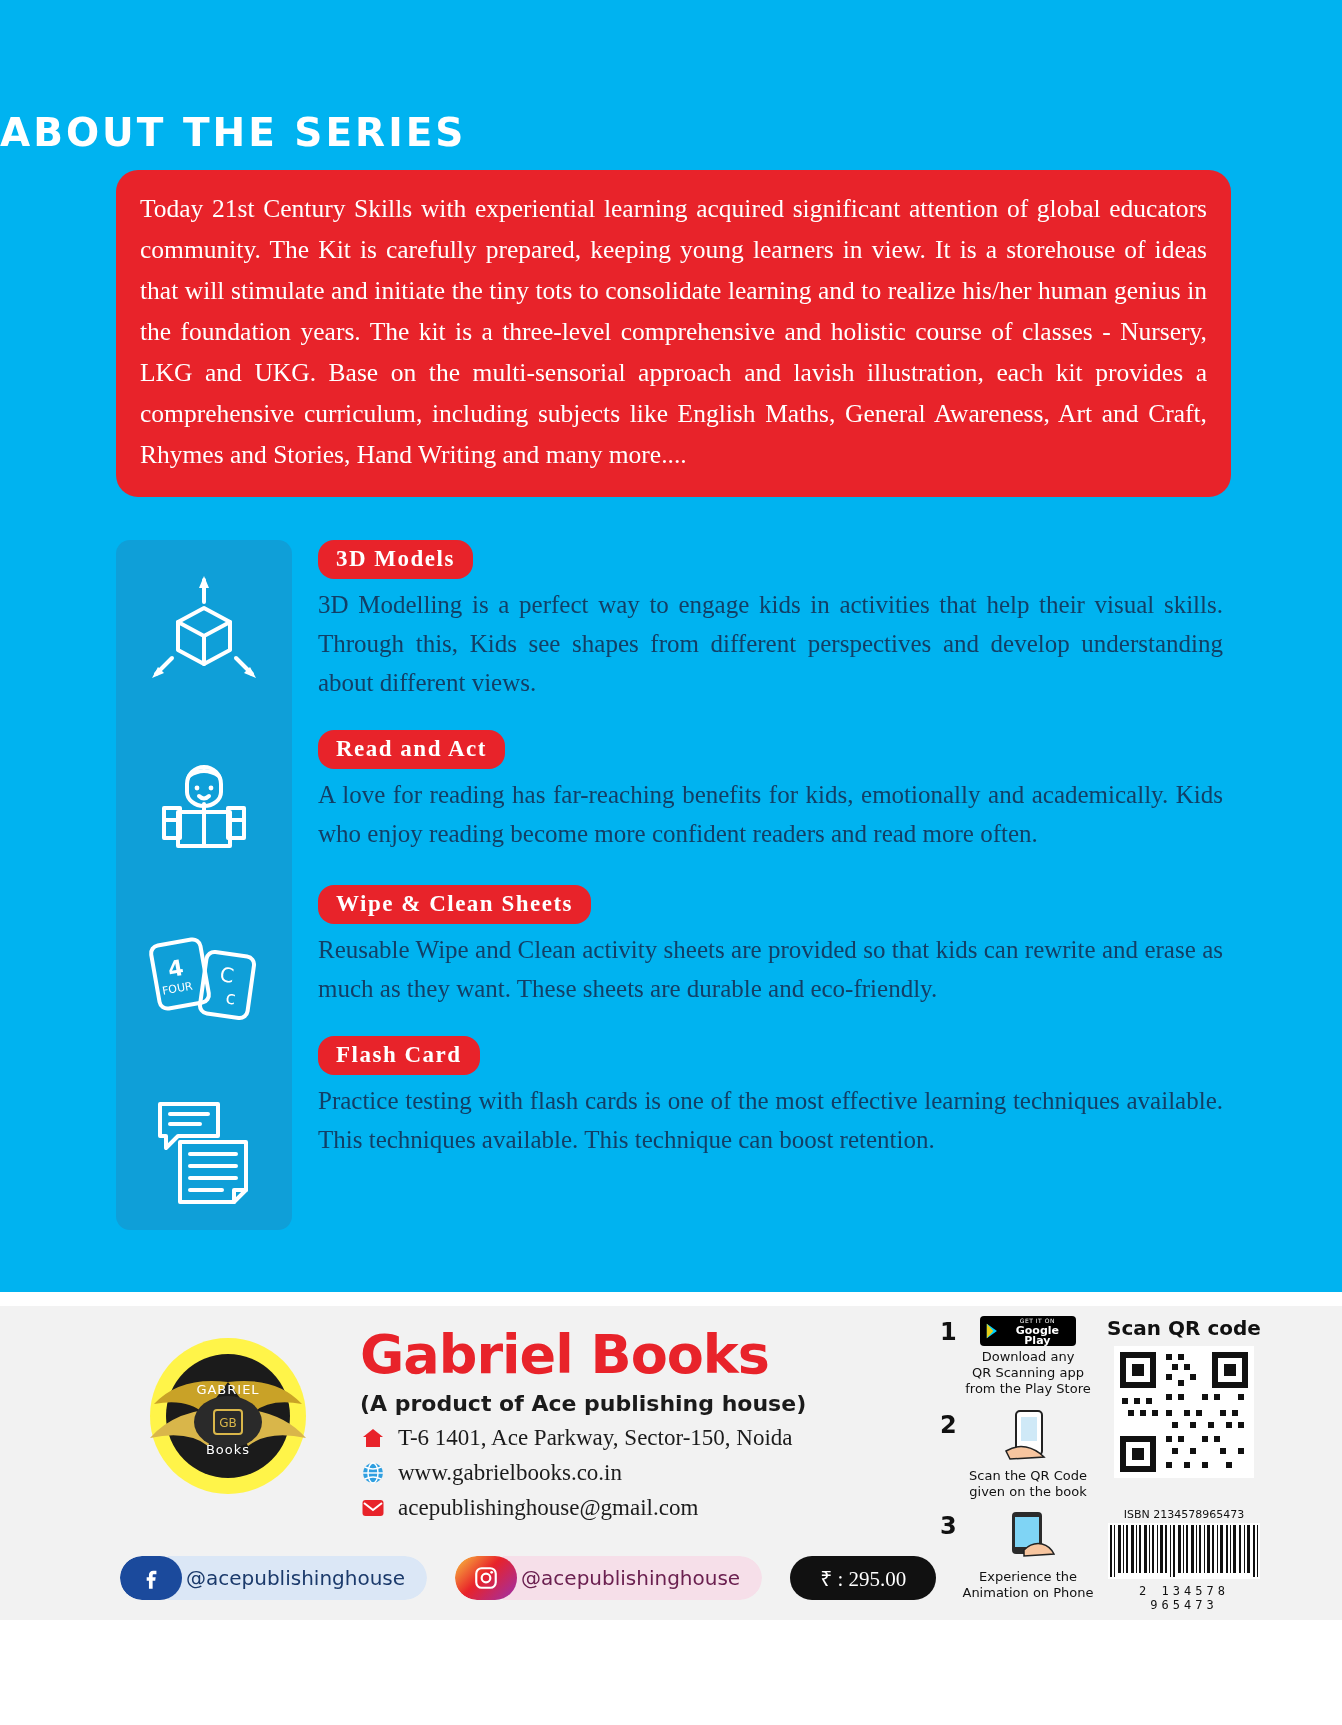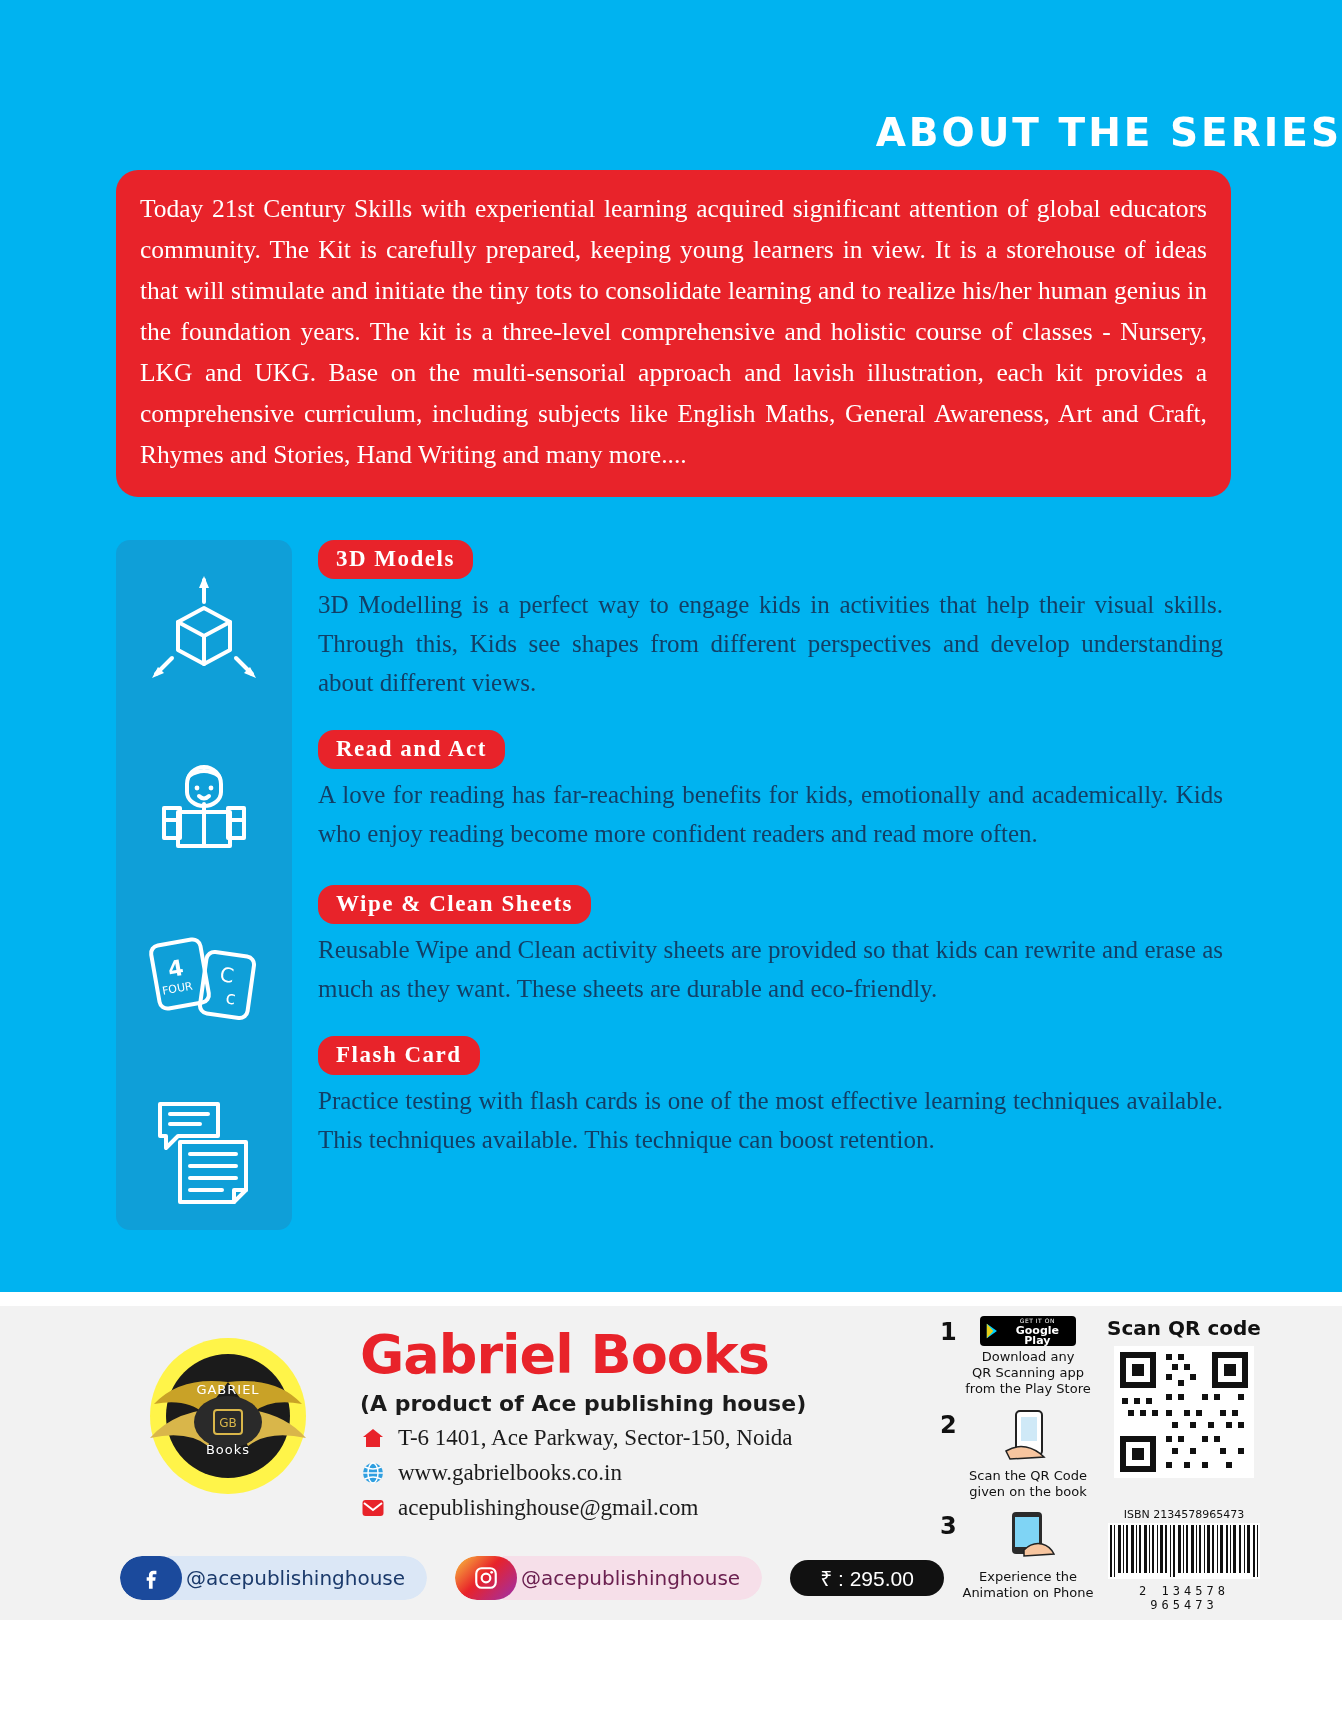--- a/index.html
+++ b/index.html
@@ -55,21 +55,21 @@
     height: 314px;
     background: #f2f2f2;
   }
 
   
   .about-heading {
     position: absolute;
     top: 110px;
     left: 0;
     width: 1342px;
-    text-align: right;
+    text-align: left;
     color: #ffffff;
     font-family: "DejaVu Sans", sans-serif;
     font-weight: bold;
     font-size: 39px;
     letter-spacing: 3px;
   }
 
   
   .intro-box {
     position: absolute;
@@ -214,25 +214,25 @@
     display: flex;
     align-items: center;
     margin-left: -14px;
     border-radius: 0 22px 22px 0;
   }
   .fb .badge { background: #1b4a9c; }
   .fb .txt { background: #dbe7f6; color: #1b3a6b; }
   .ig .badge { background: linear-gradient(135deg,#f9c440,#e8232a 45%,#9b2fae); }
   .ig .txt { background: #f6dfe9; color: #6b2050; }
   .price-pill {
-    height: 36px;
+    height: 44px;
     border-radius: 22px;
     background: #111111;
     color: #ffffff;
-    font-family: Liberation Sans, sans-serif;
+    font-family: Liberation Serif, serif;
     font-size: 21px;
     display: flex;
     align-items: center;
     padding: 0 30px;
   }
 
   
   .steps {
     position: absolute;
     left: 940px;

